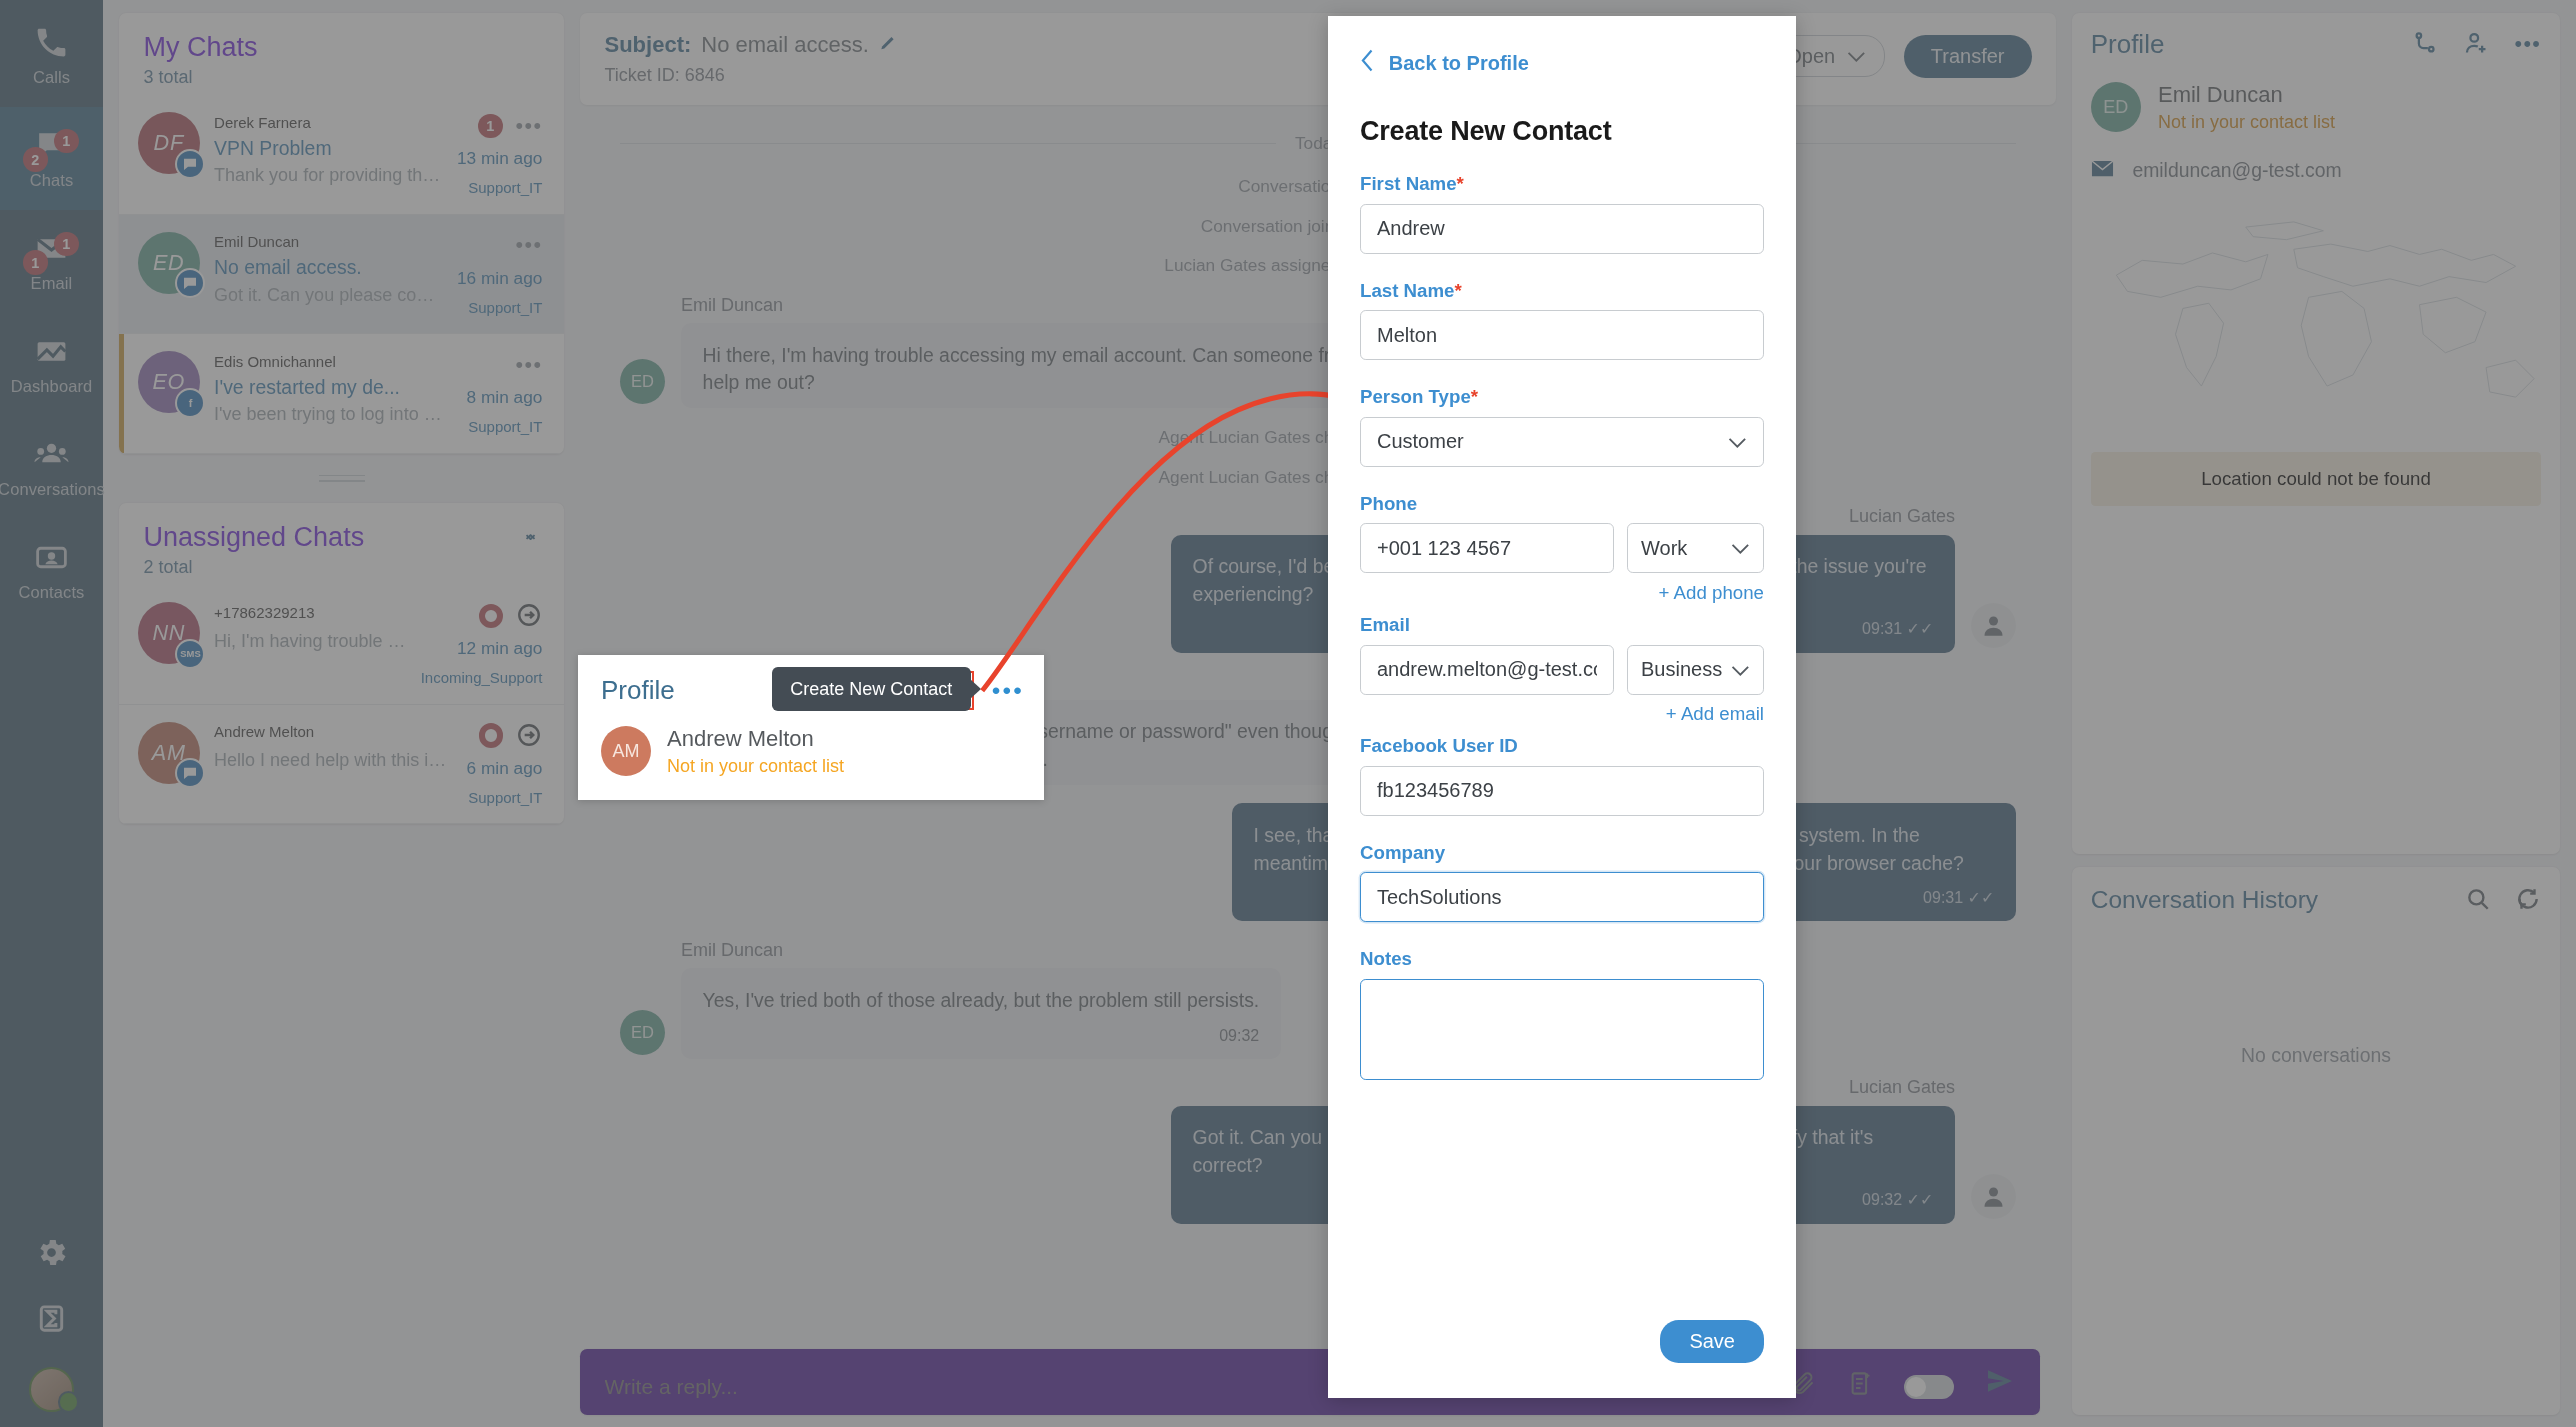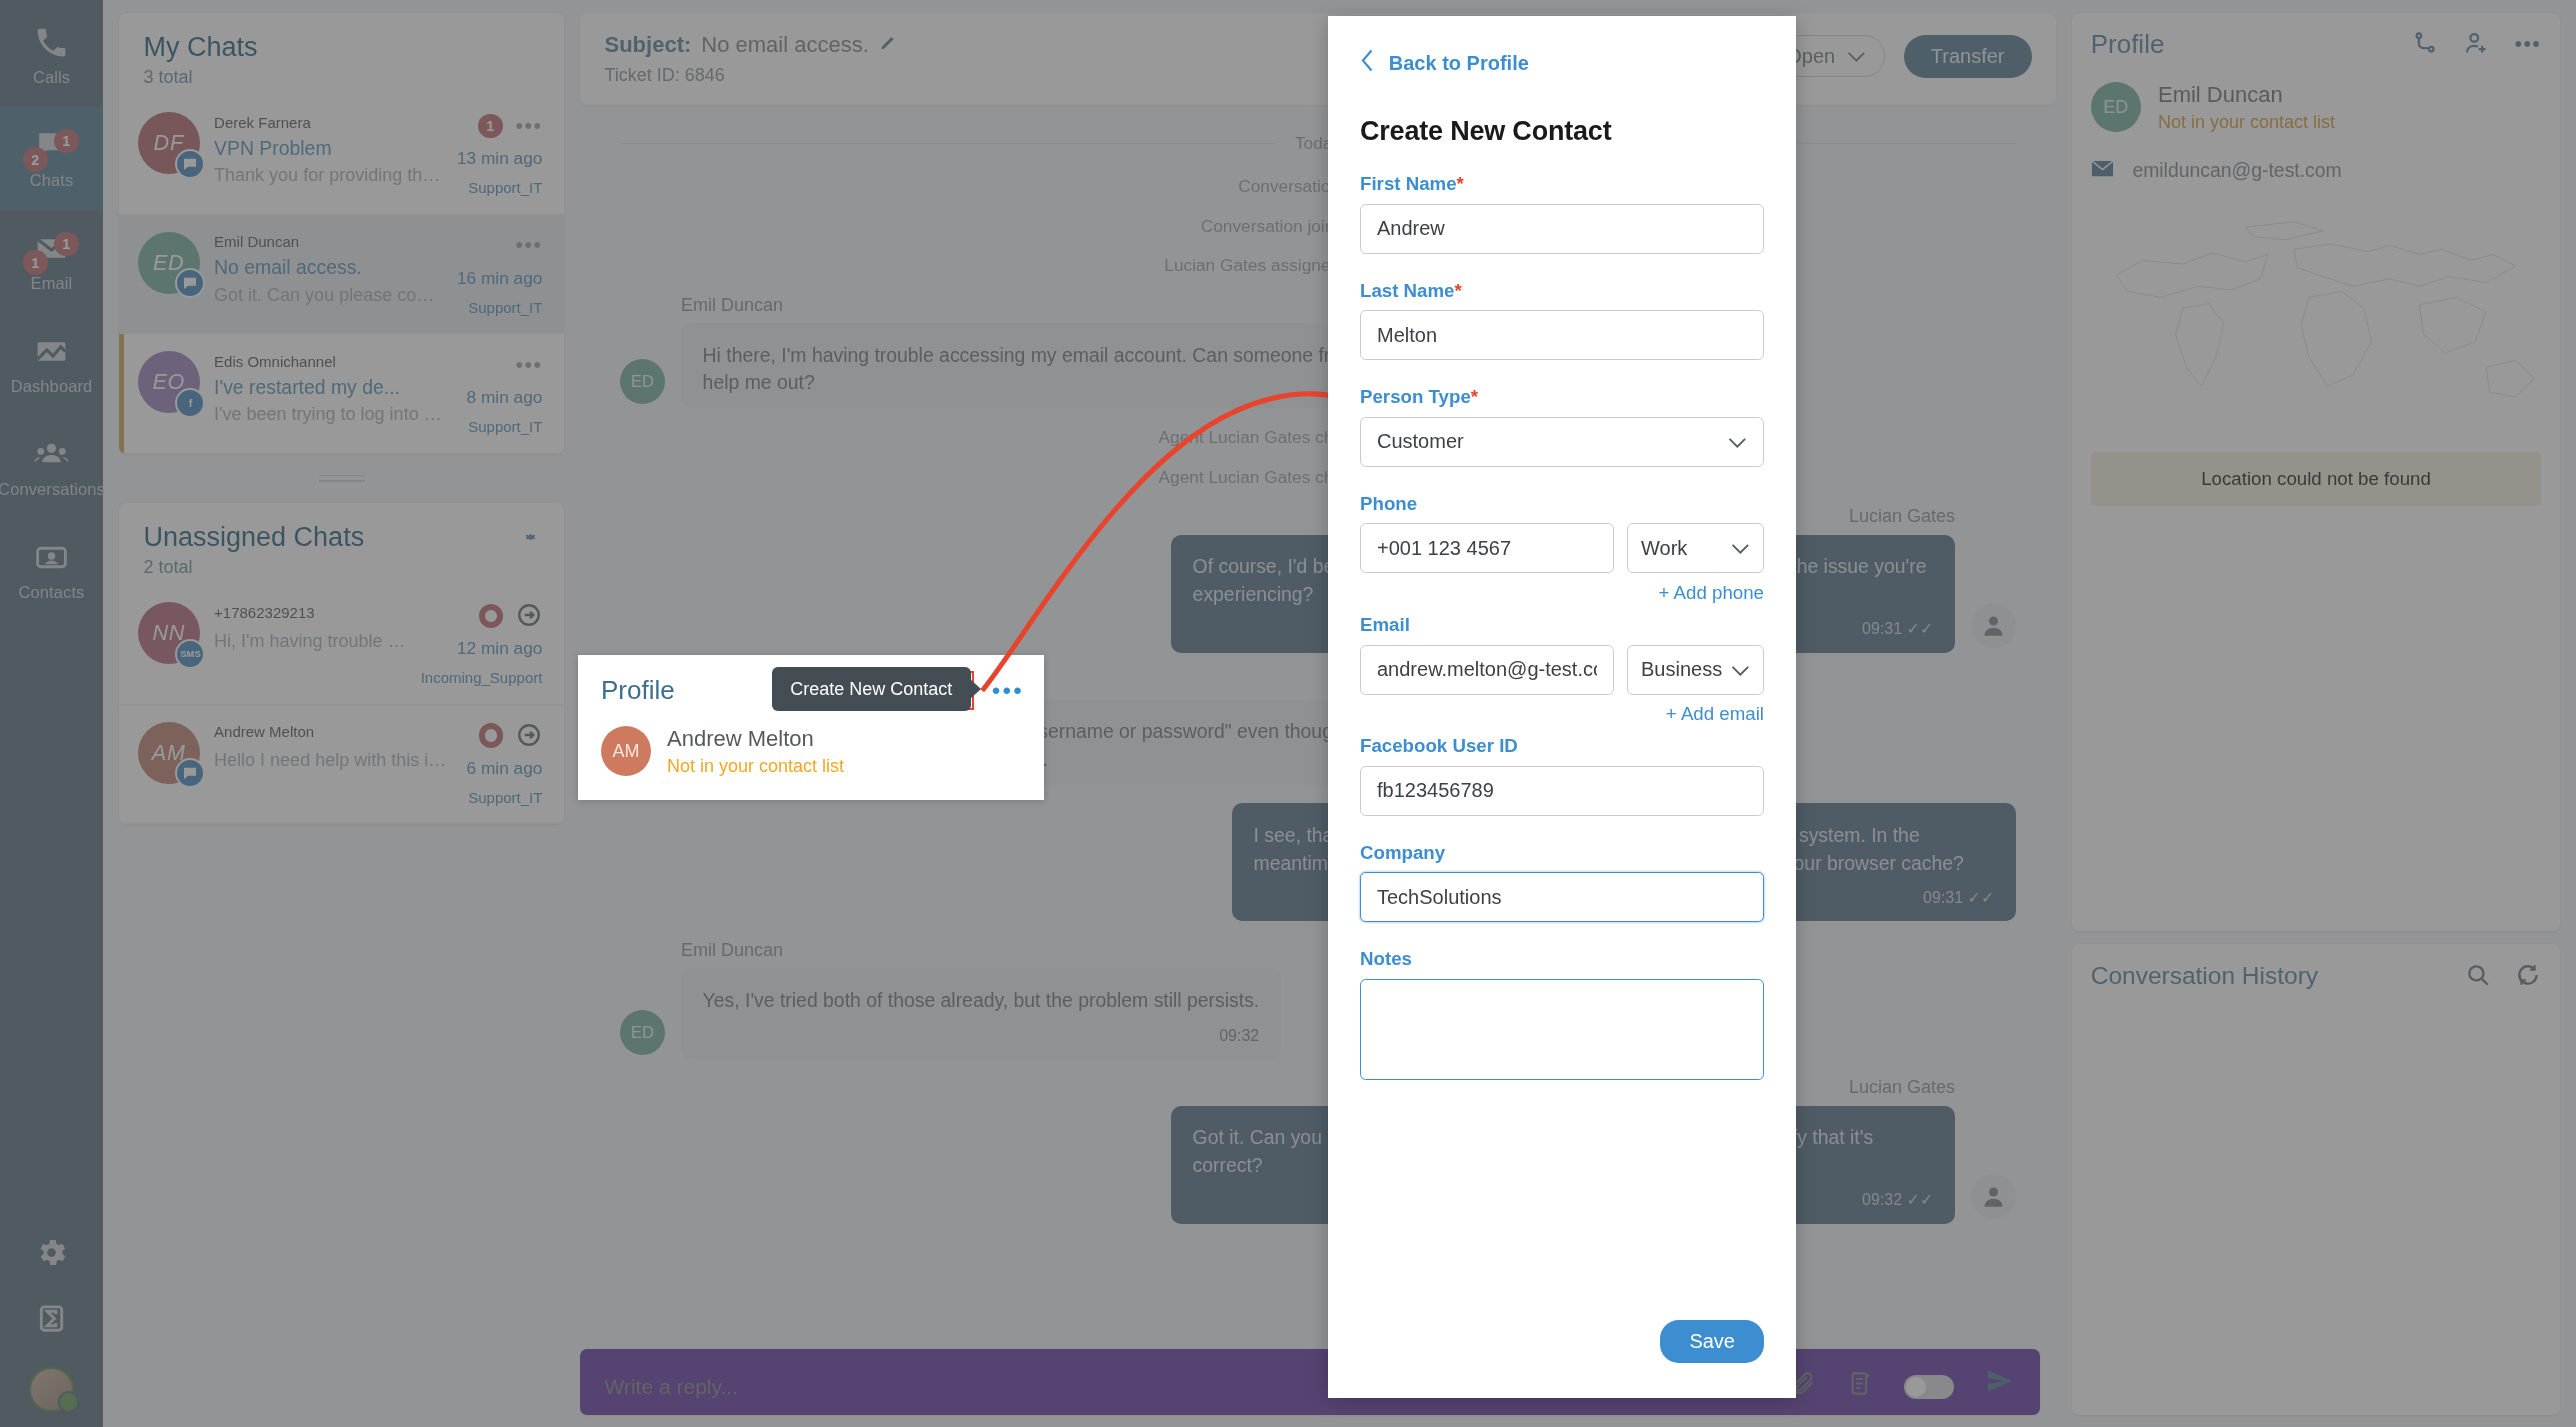--- a/index.html
+++ b/index.html
@@ -77,21 +77,21 @@
     background: #f0f2f5;
     padding: 13px 16px 0 16px;
     display: flex; flex-direction: column; gap: 16px;
   }
   .card {
     background: #fff; border-radius: 7.2px;
     box-shadow: 0 0.7px 2.2px rgba(0,0,0,.10);
     overflow: hidden;
   }
   .card-head { padding: 18.7px 24.5px 7.2px 24.5px; position: relative; }
-  .card-title { font-size: 27px; color: #0c4a6e; font-weight: 400; }
+  .card-title { font-size: 27px; color: #6d28d9; font-weight: 400; }
   .card-sub { font-size: 18px; color: #5b7f99; margin-top: 4.3px; }
   .card-head-action {
     position: absolute; right: 24.5px; top: 21.6px;
     color: #3d6e8f; font-size: 21.6px; line-height: .7; cursor: pointer;
     display:flex; flex-direction:column; align-items:center;
   }
 
   .chat-row {
     display: flex; align-items: flex-start; gap: 14.4px;
     padding: 17.3px 21.6px 17.3px 18.7px;
@@ -776,20 +776,21 @@
                   <path d="M15.5 15.5L21 21"></path>
                 </svg></span>
             <span><svg viewBox="0 0 24 24">
                   <path d="M20 12a8 8 0 11-2.3-5.7"></path>
                   <path d="M18 3v4h-4"></path>
                   <path d="M4 12a8 8 0 002.3 5.7"></path>
                   <path d="M6 21v-4h4"></path>
                 </svg></span>
           </span>
         </div>
+        <div class="no-conv">No conversations</div>
       </div>
     </div>
   </div>
 
   <div class="dim-veil"></div>
 
   <div class="float-profile">
     <div class="fp-head">
       <span class="fp-title">Profile</span>
       <span class="fp-actions">

